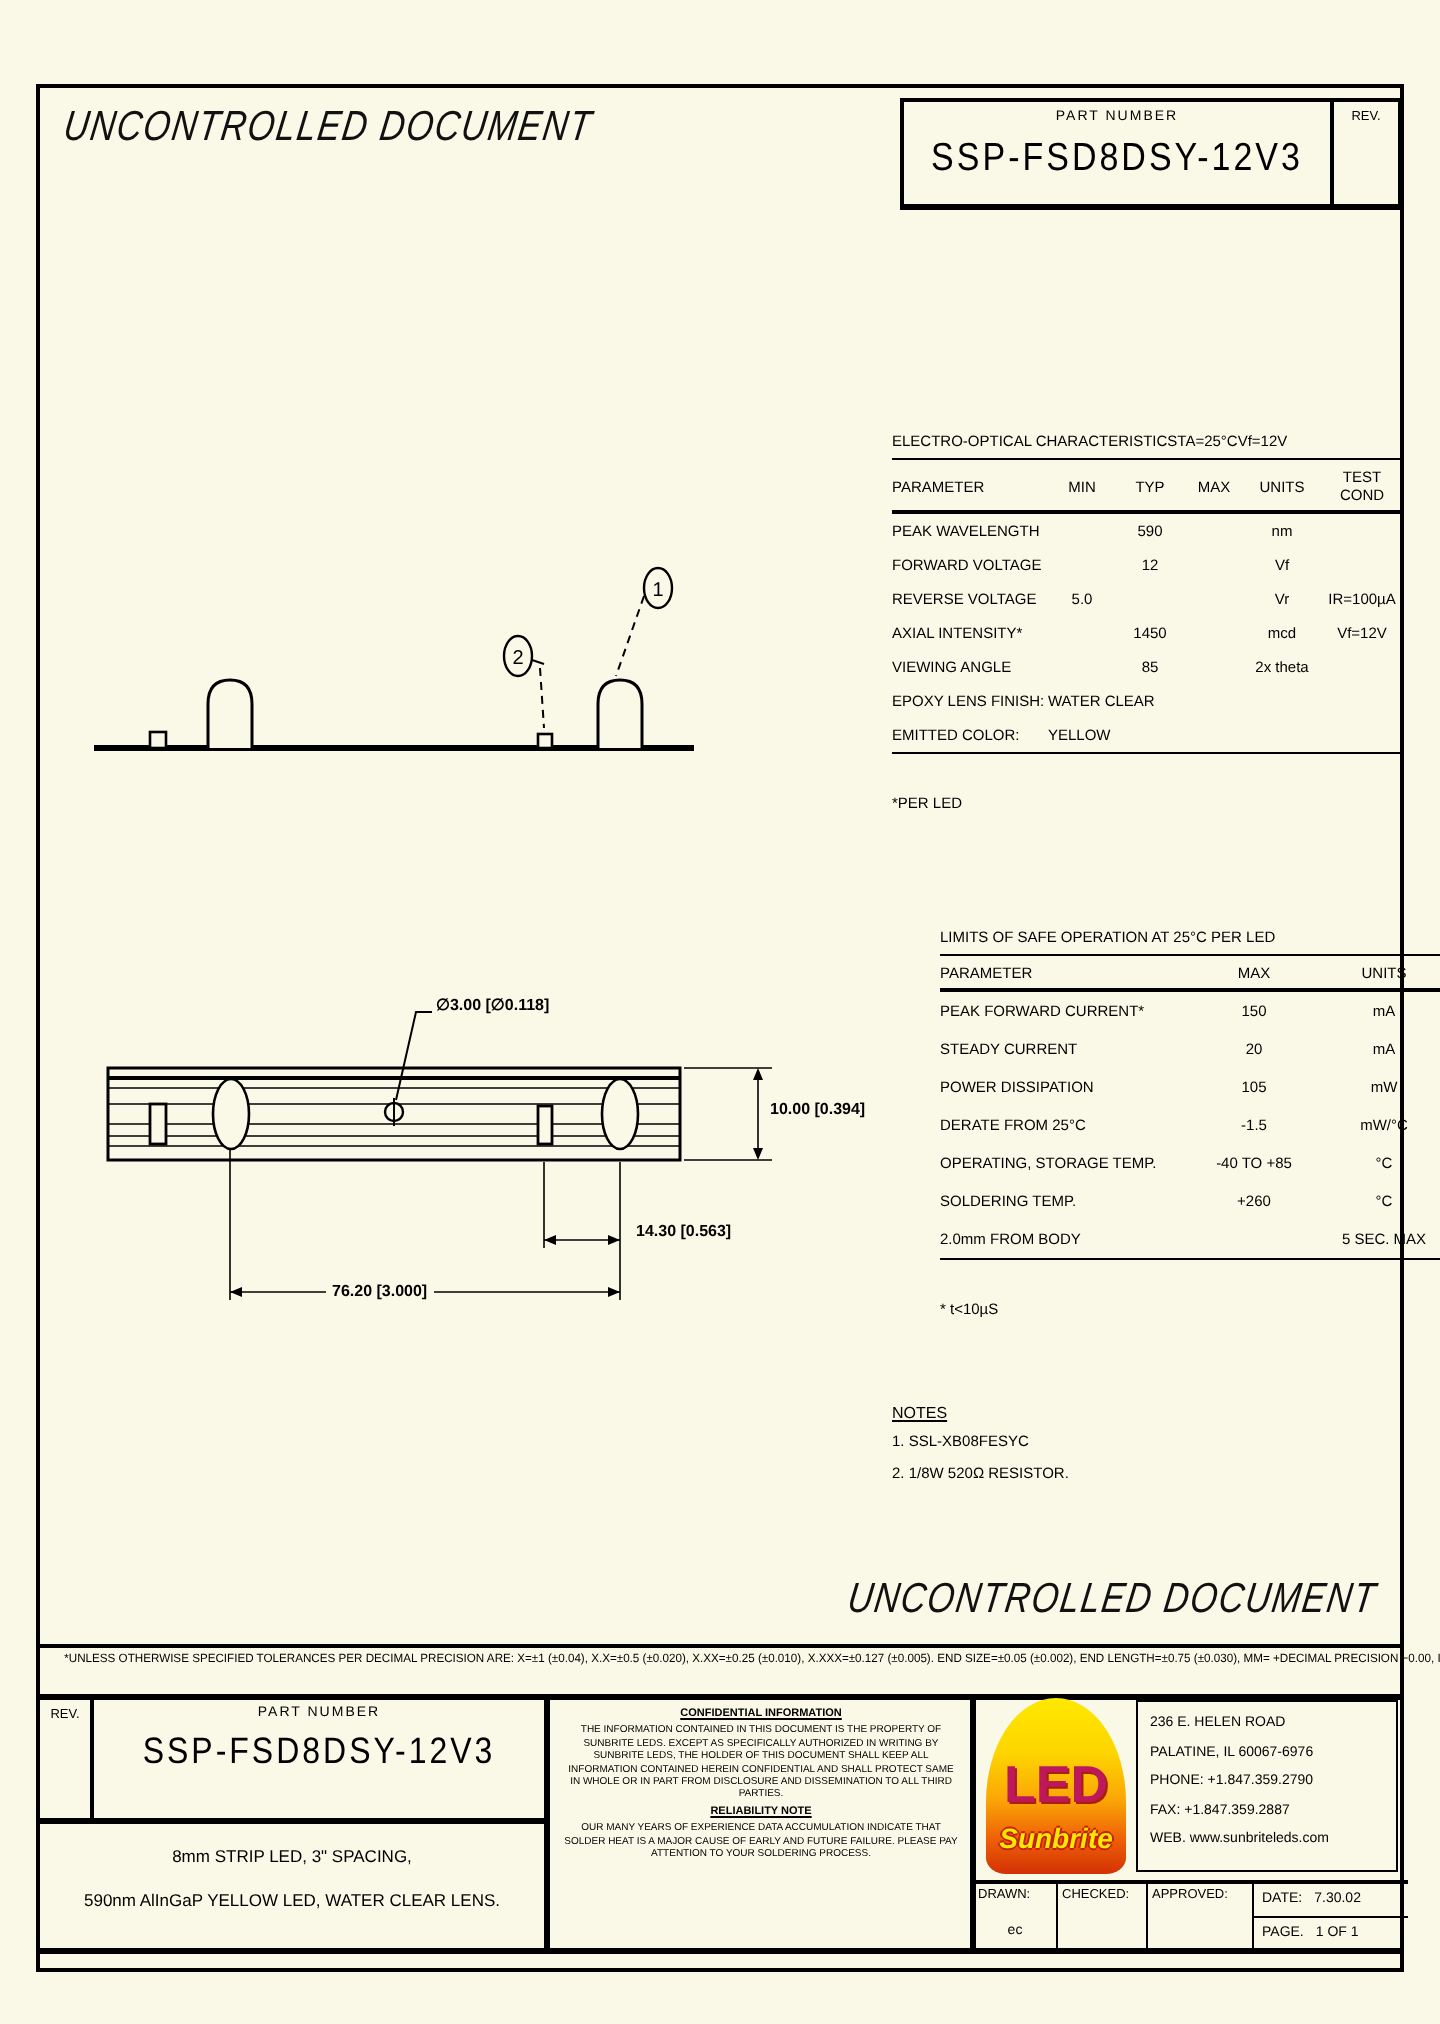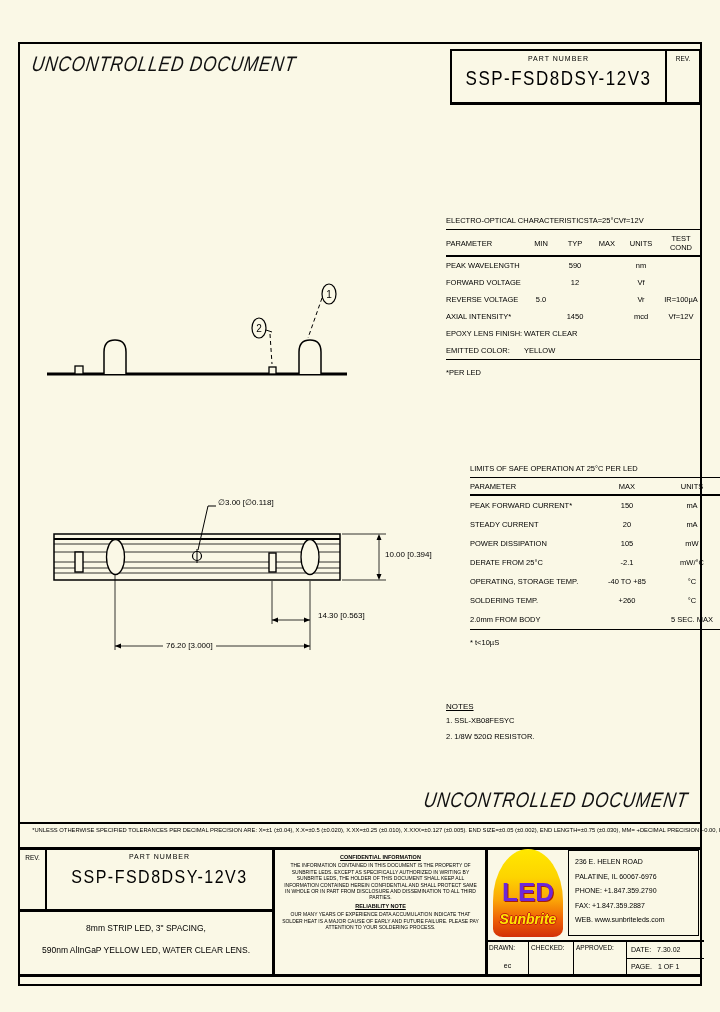--- a/index.html
+++ b/index.html
@@ -23,32 +23,32 @@
   .tbl{position:absolute;width:256px;font-size:7.5px;line-height:9px;}
   .tbl-title{display:flex;padding-bottom:4px;border-bottom:1.5px solid #000;white-space:nowrap;}
   .grid6{display:grid;grid-template-columns:78px 34px 34px 30px 38px 42px;align-items:center;}
   .grid3{display:grid;grid-template-columns:126px 62px 68px;align-items:center;}
   .thead{padding:4px 0 3px;border-bottom:2.5px solid #000;}
   .trow{height:17px;}
   .trow3{height:19px;}
   .c{text-align:center;}
   .kvrow{height:17px;display:flex;align-items:center;}
   .kvrow .k{width:78px;}
-  .tfoot{border-top:1.5px solid #000;padding-top:8px;height:13px;}
+  .tfoot{border-top:1.5px solid #000;padding-top:20px;height:13px;}
   .eo{left:426px;top:172px;}
   .lim{left:450px;top:420px;}
 
   
   .notes{position:absolute;left:426px;top:658px;font-size:8px;}
   .notes-title{text-decoration:underline;margin-bottom:5px;}
   .note-item{font-size:7.5px;margin-bottom:7px;}
 
   
   .drawing{position:absolute;left:0;top:0;}
-  .dim{position:absolute;font-size:8px;white-space:nowrap;}
+  .dim{position:absolute;font-size:8px;white-space:nowrap;font-weight:bold;}
   .dim-bg{background:#faf8e6;padding:0 3px;}
 
   
   .tol-line{position:absolute;left:0;right:0;top:778px;height:2px;background:#000;}
   .tol{position:absolute;left:2px;right:2px;top:783px;font-size:6px;white-space:nowrap;text-align:center;transform:scaleX(0.97);transform-origin:center;}
 
   
   .tb-topline{position:absolute;left:0;right:0;top:803px;height:2.5px;background:#000;}
   .tb-botline{position:absolute;left:0;right:0;top:930px;height:2.5px;background:#000;}
   .tb-rev{position:absolute;left:0;top:805px;width:27px;height:60px;border-right:2px solid #000;font-size:6.5px;text-align:center;padding-top:5px;box-sizing:border-box;}
@@ -58,21 +58,21 @@
   .tb-midline{position:absolute;left:0;top:865px;width:252px;height:2.5px;background:#000;}
   .tb-desc{position:absolute;left:0;top:867px;width:252px;height:63px;text-align:center;font-size:8.5px;padding-top:12px;box-sizing:border-box;}
   .tb-desc div{margin-bottom:12px;}
   .tb-vdiv1{position:absolute;left:252px;top:803px;width:2.5px;height:127px;background:#000;}
   .tb-conf{position:absolute;left:256px;top:805px;width:209px;height:125px;text-align:center;font-size:5px;line-height:6.4px;padding:3px 5px;box-sizing:border-box;}
   .tb-conf .hd{font-weight:bold;text-decoration:underline;font-size:5.5px;margin:2px 0 2px;}
   .tb-vdiv2{position:absolute;left:465px;top:803px;width:2.5px;height:127px;background:#000;}
 
   .logo{position:absolute;left:470px;top:805px;width:76px;height:90px;}
   .logo-dome{position:absolute;left:3px;top:0;width:70px;height:88px;background:linear-gradient(180deg,#ffe800 0%,#fdd400 32%,#fba507 58%,#ee6105 80%,#d33106 100%);border-radius:35px 35px 10px 10px / 52px 52px 8px 8px;}
-  .logo-led{position:absolute;left:0;right:0;top:28px;text-align:center;font-size:26px;font-weight:bold;color:#6d28d9;letter-spacing:0px;text-shadow:1px 1px 0 #a81f05;}
+  .logo-led{position:absolute;left:0;right:0;top:28px;text-align:center;font-size:26px;font-weight:bold;color:#be185d;letter-spacing:0px;text-shadow:1px 1px 0 #a81f05;}
   .logo-sun{position:absolute;left:0;right:0;top:62px;text-align:center;font-style:italic;font-weight:bold;font-size:14px;color:#ffe800;text-shadow:-1px 0 #c42110,1px 0 #c42110,0 -1px #c42110,0 1px #c42110;}
 
   .tb-addr{position:absolute;left:548px;top:806px;width:131px;height:86px;border:1.5px solid #000;box-sizing:border-box;font-size:7px;line-height:14.5px;padding:4px 0 0 6px;white-space:nowrap;}
 
   .tb-sign{position:absolute;left:467px;top:896px;width:217px;height:34px;display:grid;grid-template-columns:42px 45px 53px 1fr;border-top:2px solid #000;box-sizing:border-box;font-size:6.5px;}
   .sign-cell{border-right:1.5px solid #000;padding:2px 2px;display:flex;flex-direction:column;justify-content:space-between;}
   .sign-cell .v{text-align:center;font-size:7px;margin-bottom:3px;}
   .date-cell{display:flex;flex-direction:column;font-size:7px;}
   .date-row{flex:1;display:flex;gap:6px;align-items:center;padding:0 4px;}
   .date-row:first-child{border-bottom:1.5px solid #000;}
@@ -185,20 +185,28 @@
         <span class="c">IR=100µA</span>
       </div>
       <div class="grid6 trow">
         <span>AXIAL INTENSITY*</span>
         <span class="c"></span>
         <span class="c">1450</span>
         <span class="c"></span>
         <span class="c">mcd</span>
         <span class="c">Vf=12V</span>
       </div>
+      <div class="grid6 trow">
+        <span>VIEWING ANGLE</span>
+        <span class="c"></span>
+        <span class="c">85</span>
+        <span class="c"></span>
+        <span class="c">2x theta</span>
+        <span class="c"></span>
+      </div>
       <div class="kvrow">
         <span class="k">EPOXY LENS FINISH:</span>
         <span>WATER CLEAR</span>
       </div>
       <div class="kvrow">
         <span class="k">EMITTED COLOR:</span>
         <span>YELLOW</span>
       </div>
       <div class="tfoot">*PER LED</div>
     </div>
@@ -222,21 +230,21 @@
         <span class="c">20</span>
         <span class="c">mA</span>
       </div>
       <div class="grid3 trow3">
         <span>POWER DISSIPATION</span>
         <span class="c">105</span>
         <span class="c">mW</span>
       </div>
       <div class="grid3 trow3">
         <span>DERATE FROM 25°C</span>
-        <span class="c">-2.1</span>
+        <span class="c">-1.5</span>
         <span class="c">mW/°C</span>
       </div>
       <div class="grid3 trow3">
         <span>OPERATING, STORAGE TEMP.</span>
         <span class="c">-40 TO +85</span>
         <span class="c">°C</span>
       </div>
       <div class="grid3 trow3">
         <span>SOLDERING TEMP.</span>
         <span class="c">+260</span>

